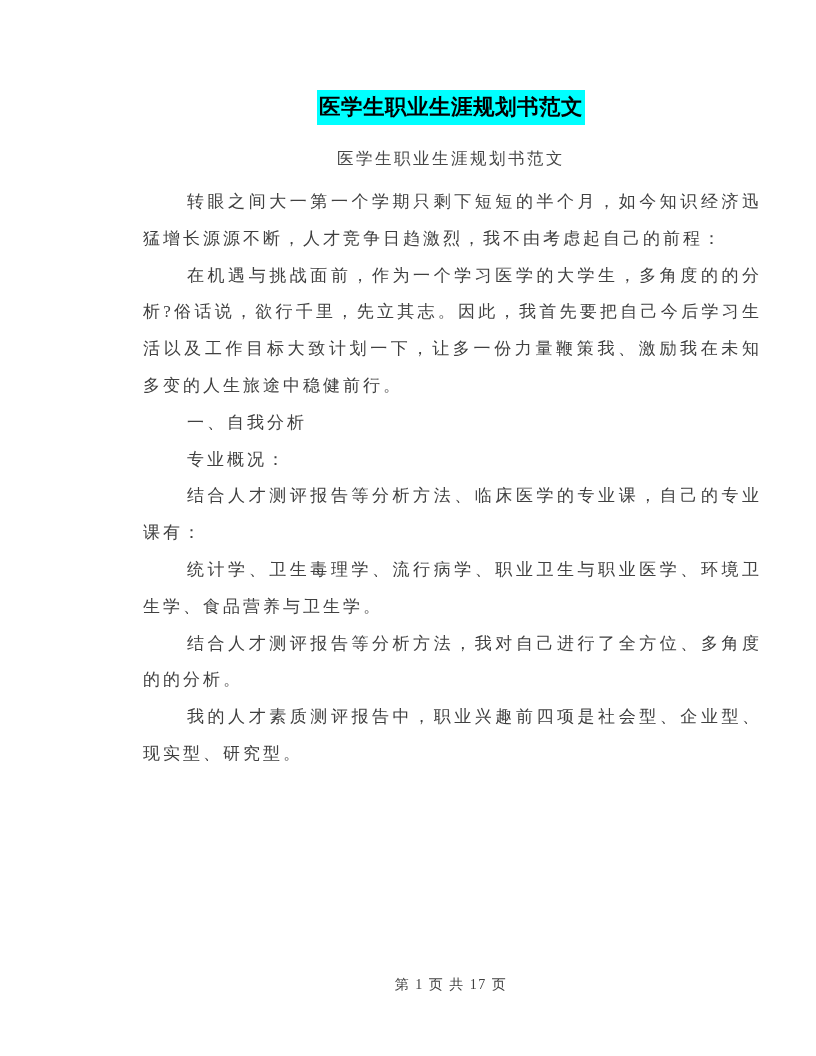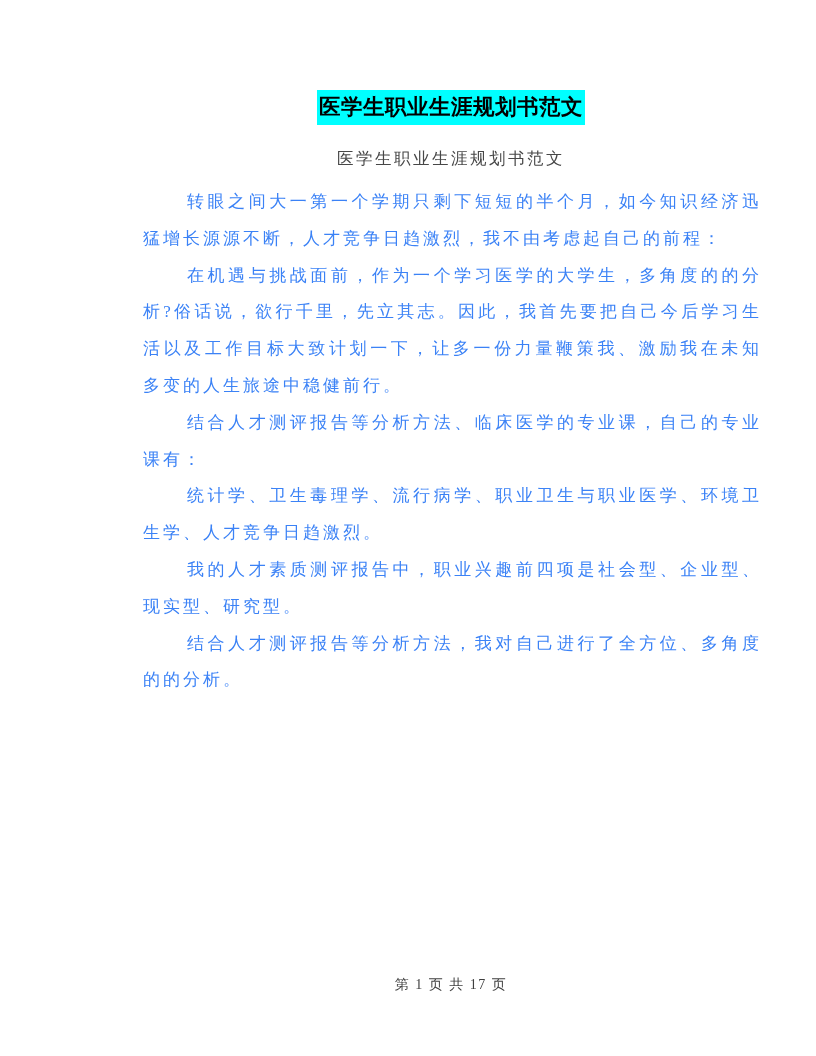--- a/index.html
+++ b/index.html
@@ -67,26 +67,28 @@
 <body>
 
 <div class="page">
 
   <div class="title-row">
     <span class="title-highlight" style="background: rgb(0, 255, 255); color: rgb(0, 0, 0);">医学生职业生涯规划书范文</span>
   </div>
 
   <div class="subtitle">医学生职业生涯规划书范文</div>
 
-  <div class="doc-body" id="body-container" style="color: #3b82f6;">
+  <div class="doc-body" id="body-container" style="color: #404040;">
       <p class="para">转眼之间大一第一个学期只剩下短短的半个月，如今知识经济迅猛增长源源不断，人才竞争日趋激烈，我不由考虑起自己的前程：</p>
       <p class="para">在机遇与挑战面前，作为一个学习医学的大学生，多角度的的分析?俗话说，欲行千里，先立其志。因此，我首先要把自己今后学习生活以及工作目标大致计划一下，让多一份力量鞭策我、激励我在未知多变的人生旅途中稳健前行。</p>
+      <p class="para">一、自我分析</p>
+      <p class="para">专业概况：</p>
       <p class="para">结合人才测评报告等分析方法、临床医学的专业课，自己的专业课有：</p>
-      <p class="para">统计学、卫生毒理学、流行病学、职业卫生与职业医学、环境卫生学、人才竞争日趋激烈。</p>
+      <p class="para">统计学、卫生毒理学、流行病学、职业卫生与职业医学、环境卫生学、食品营养与卫生学。</p>
+      <p class="para">结合人才测评报告等分析方法，我对自己进行了全方位、多角度的的分析。</p>
       <p class="para">我的人才素质测评报告中，职业兴趣前四项是社会型、企业型、现实型、研究型。</p>
-      <p class="para">结合人才测评报告等分析方法，我对自己进行了全方位、多角度的的分析。</p>
     </div>
 
   <div class="page-footer">
     <span>第 1 页 共 17 页</span>
   </div>
 
 </div>
 
 </body></html>

